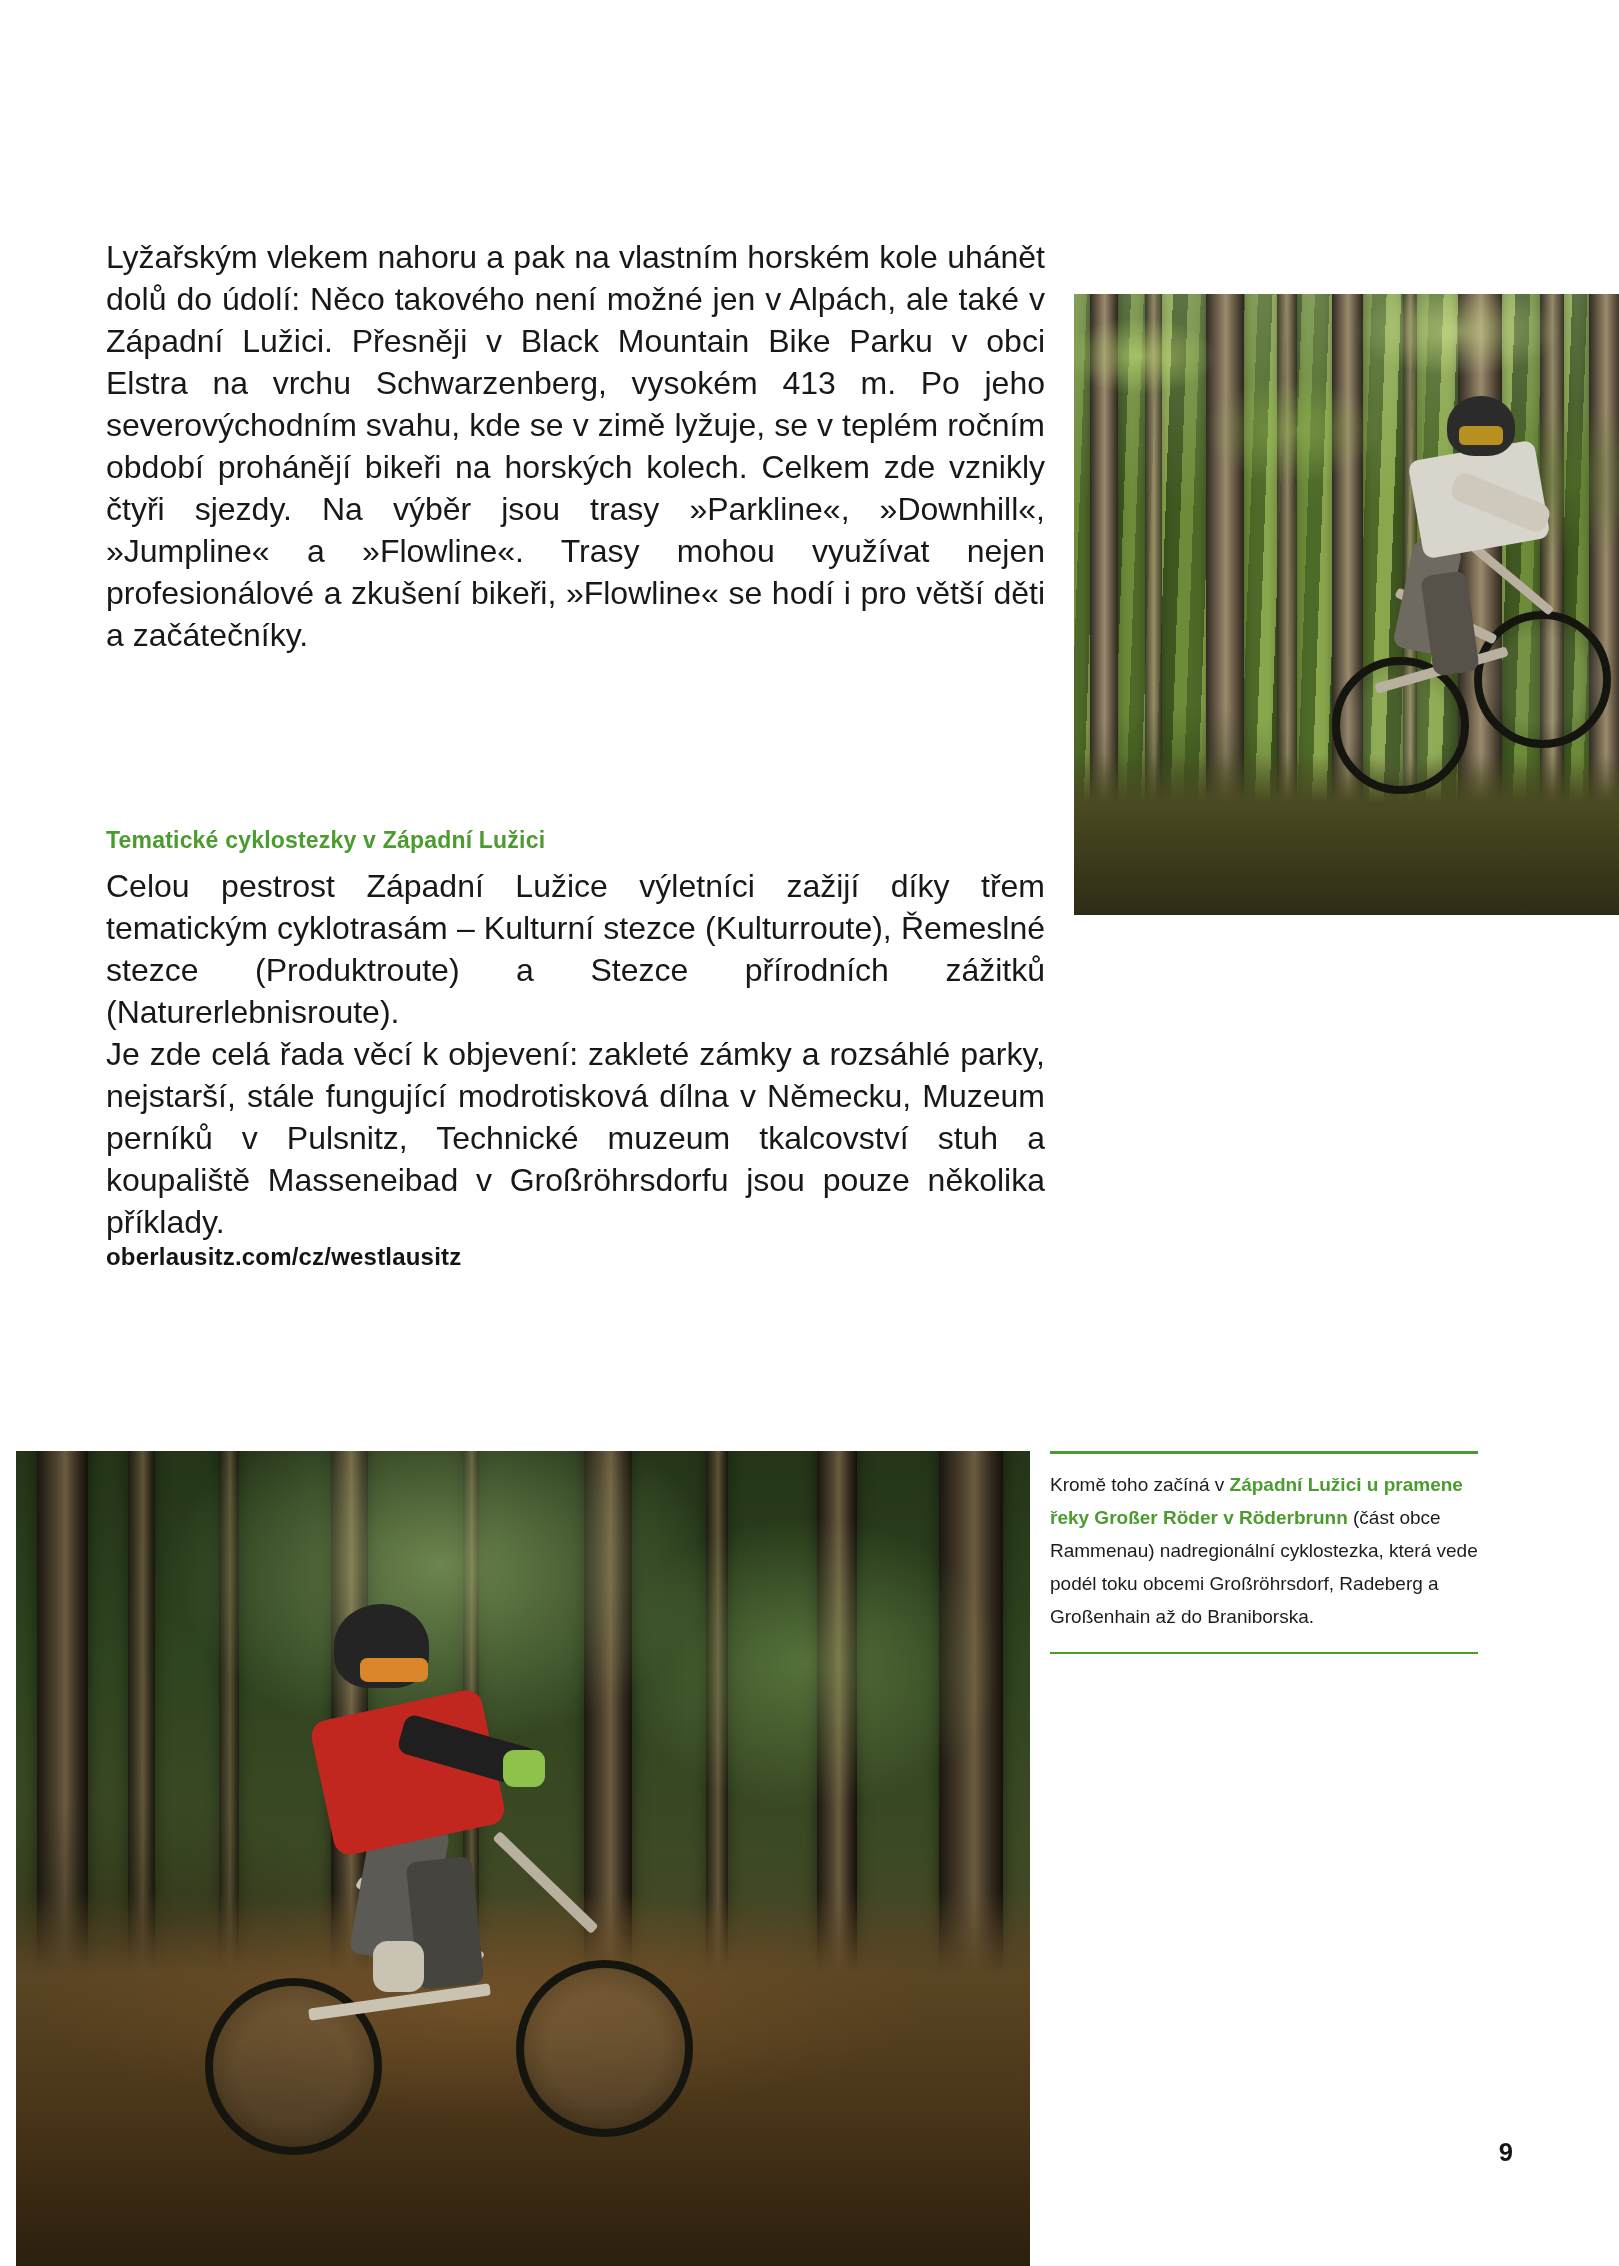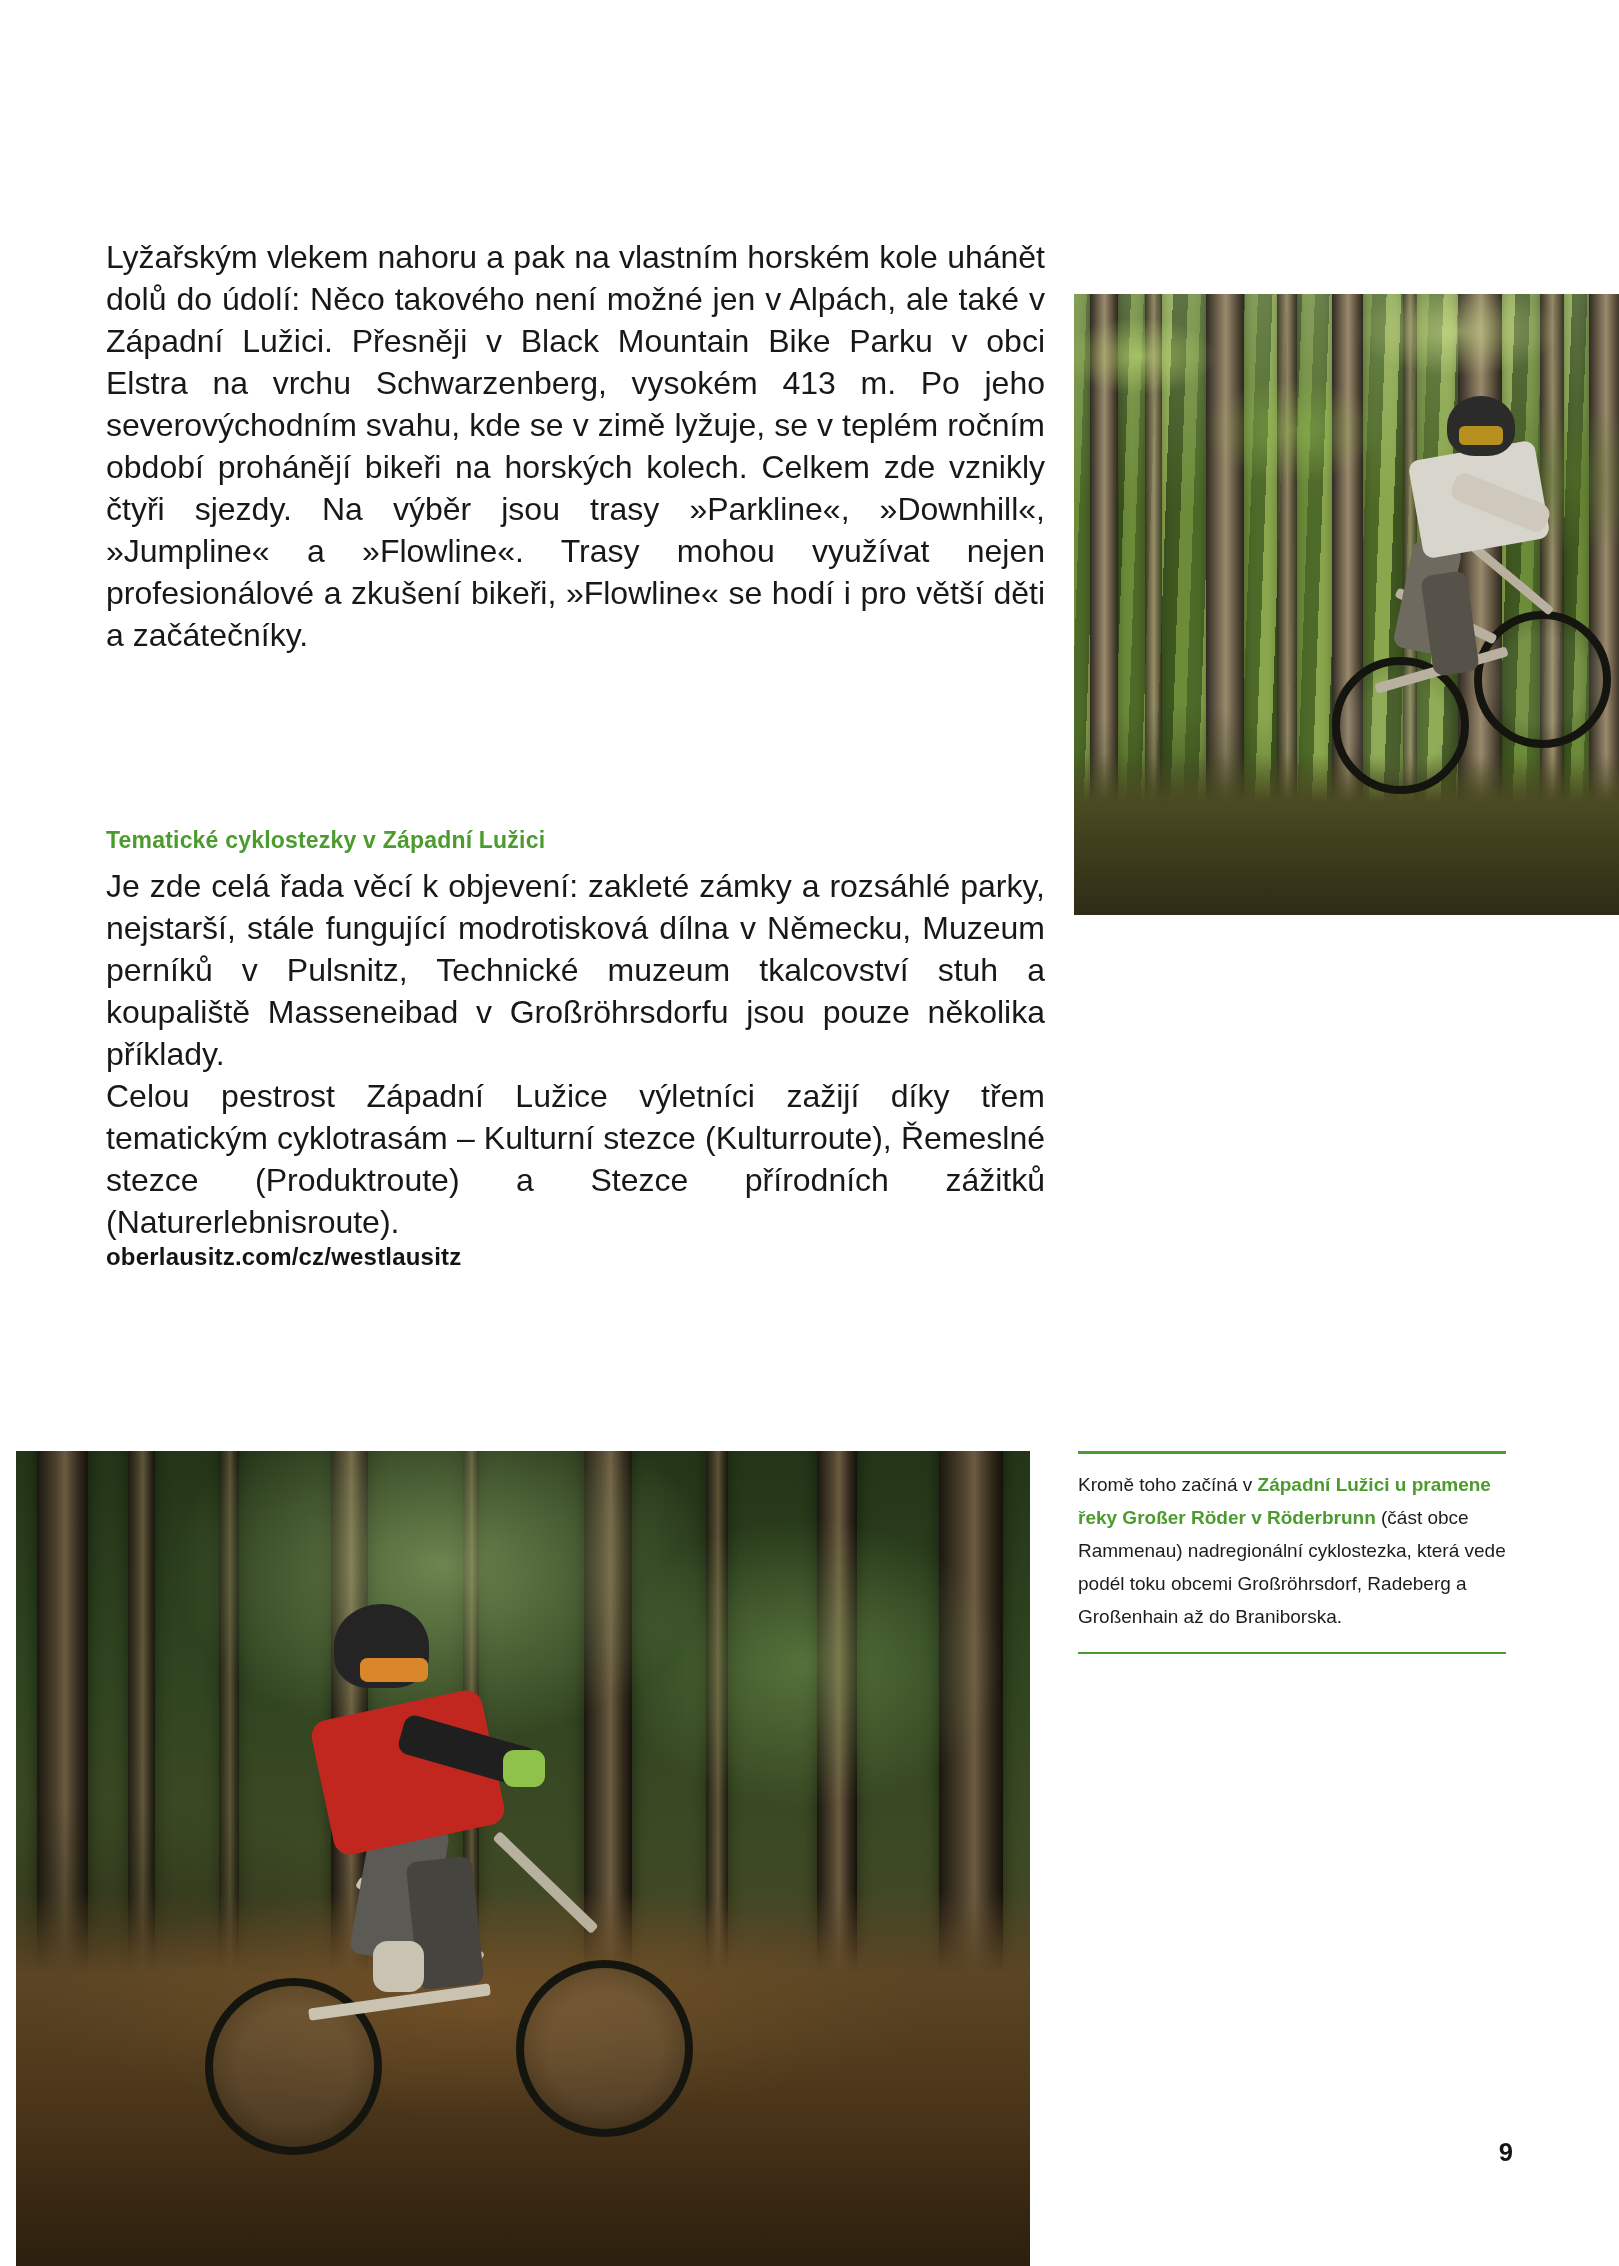--- a/index.html
+++ b/index.html
@@ -183,21 +183,21 @@
     top: -2%;
     height: 104%;
     border-radius: 3.7px;
     background: linear-gradient(90deg, #1a1710 0%, #4a3f2c 35%, #6b5b40 55%, #32291c 82%, #14110b 100%);
     box-shadow: 0 0 16.4px rgba(0,0,0,0.5);
   }
 
   
   .note {
     position: absolute;
-    left: 1078px;
+    left: 1050px;
     top: 1451px;
     width: 428px;
   }
   .note .rule {
     height: 2.7px;
     background: #4b9b2e;
     width: 100%;
   }
   .note .rule.bottom { margin-top: 18.3px; }
   .note .note-text {
@@ -226,22 +226,22 @@
 
 <div class="page">
 
 
   <div class="col-left block-1">
     <p class="body-text">Lyžařským vlekem nahoru a pak na vlastním horském kole uhánět dolů do údolí: Něco takového není možné jen v Alpách, ale také v Západní Lužici. Přesněji v Black Mountain Bike Parku v obci Elstra na vrchu Schwarzenberg, vysokém 413 m. Po jeho severovýchodním svahu, kde se v zimě lyžuje, se v teplém ročním období prohánějí bikeři na horských kolech. Celkem zde vznikly čtyři sjezdy. Na výběr jsou trasy »Parkline«, »Downhill«, »Jumpline« a »Flowline«. Trasy mohou využívat nejen profesionálové a zkušení bikeři, »Flowline« se hodí i pro větší děti a začátečníky.</p>
   </div>
 
   <div class="section-2">
     <div class="subhead">Tematické cyklostezky v Západní Lužici</div>
+    <p class="body-text">Celou pestrost Západní Lužice výletníci zažijí díky třem tematickým cyklotrasám – Kulturní stezce (Kulturroute), Řemeslné stezce (Produktroute) a Stezce přírodních zážitků (Naturerlebnisroute).</p>
     <p class="body-text">Je zde celá řada věcí k objevení: zakleté zámky a rozsáhlé parky, nejstarší, stále fungující modrotisková dílna v Německu, Muzeum perníků v Pulsnitz, Technické muzeum tkalcovství stuh a koupaliště Masseneibad v Großröhrsdorfu jsou pouze několika příklady.</p>
-    <p class="body-text">Celou pestrost Západní Lužice výletníci zažijí díky třem tematickým cyklotrasám – Kulturní stezce (Kulturroute), Řemeslné stezce (Produktroute) a Stezce přírodních zážitků (Naturerlebnisroute).</p>
     <div class="weblink">oberlausitz.com/cz/westlausitz</div>
   </div>
 
   <div class="photo photo-top">
     <div class="forest-top">
       <div class="trunk" style="left:3%; width:27.4px;"></div>
       <div class="trunk" style="left:13%; width:16.4px; opacity:.8;"></div>
       <div class="trunk" style="left:24%; width:38px;"></div>
       <div class="trunk" style="left:37%; width:20px; opacity:.85;"></div>
       <div class="trunk" style="left:47%; width:31px;"></div>

